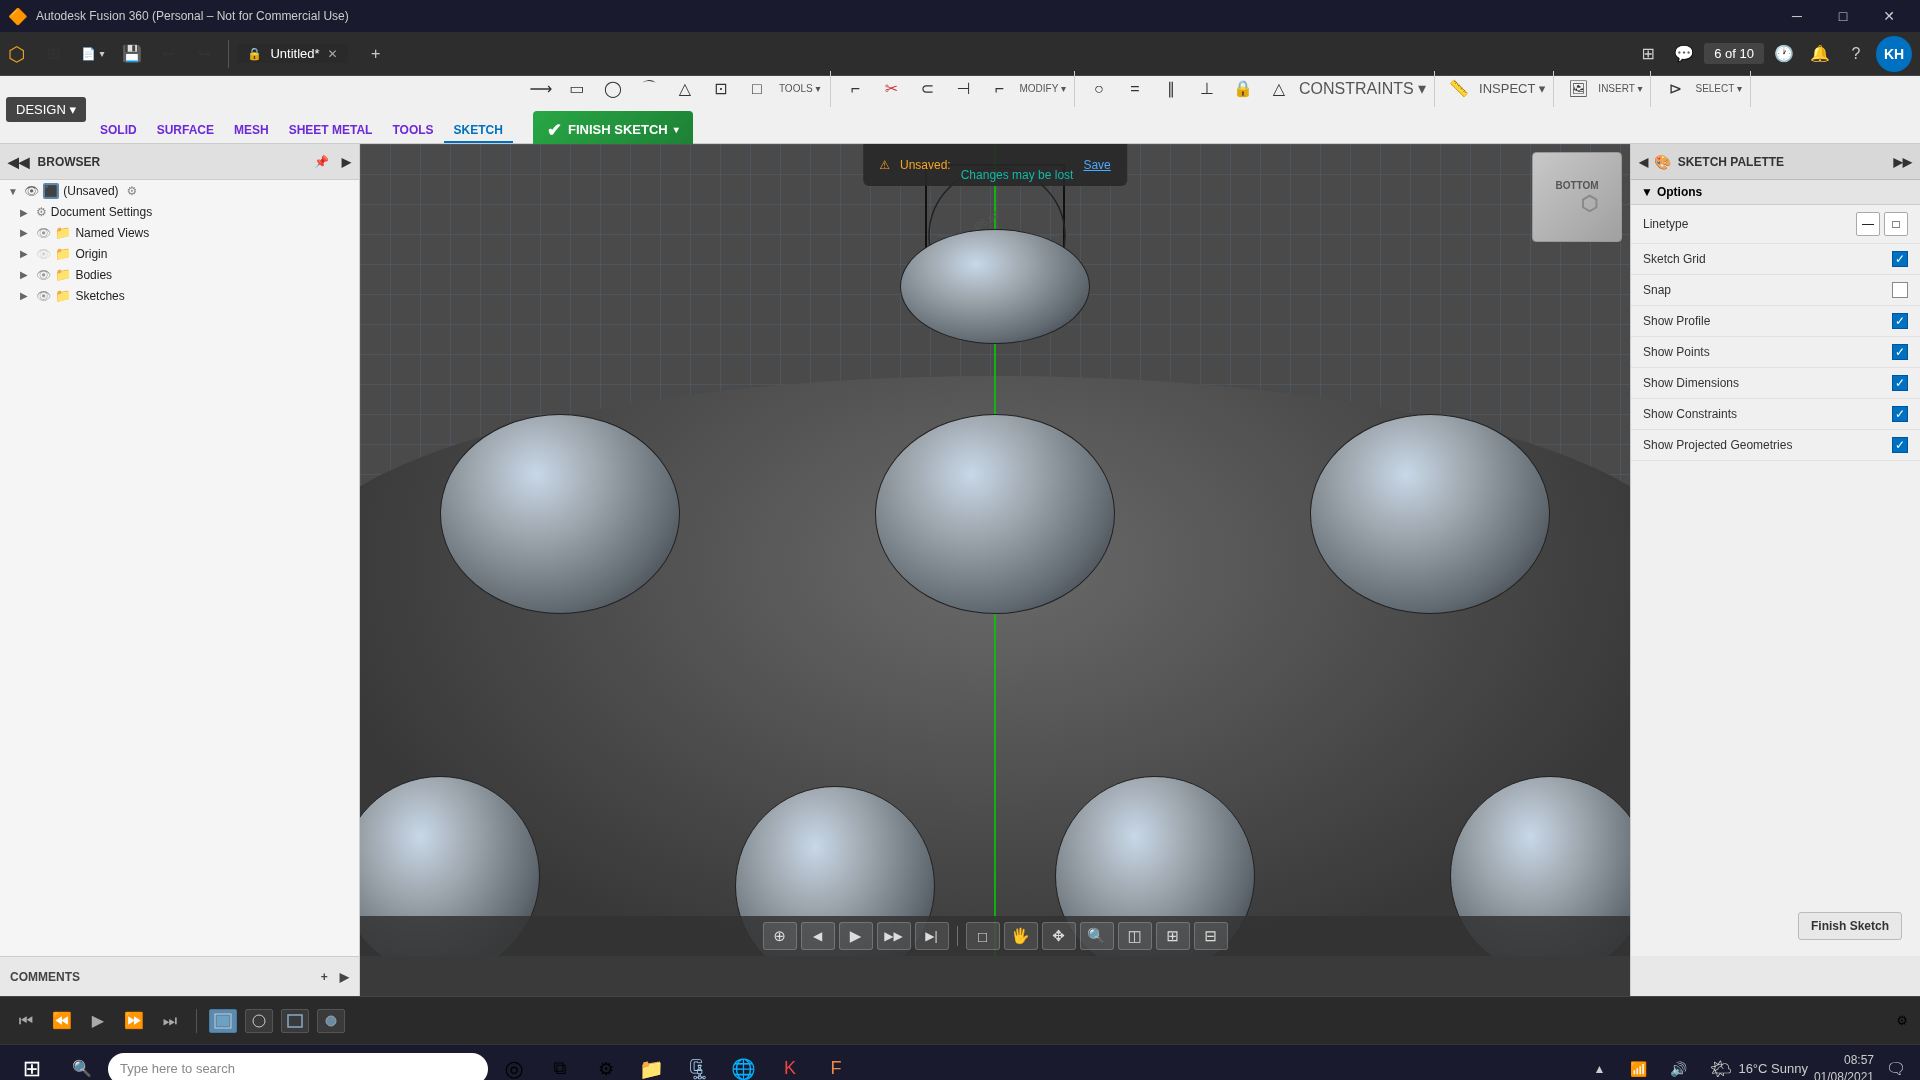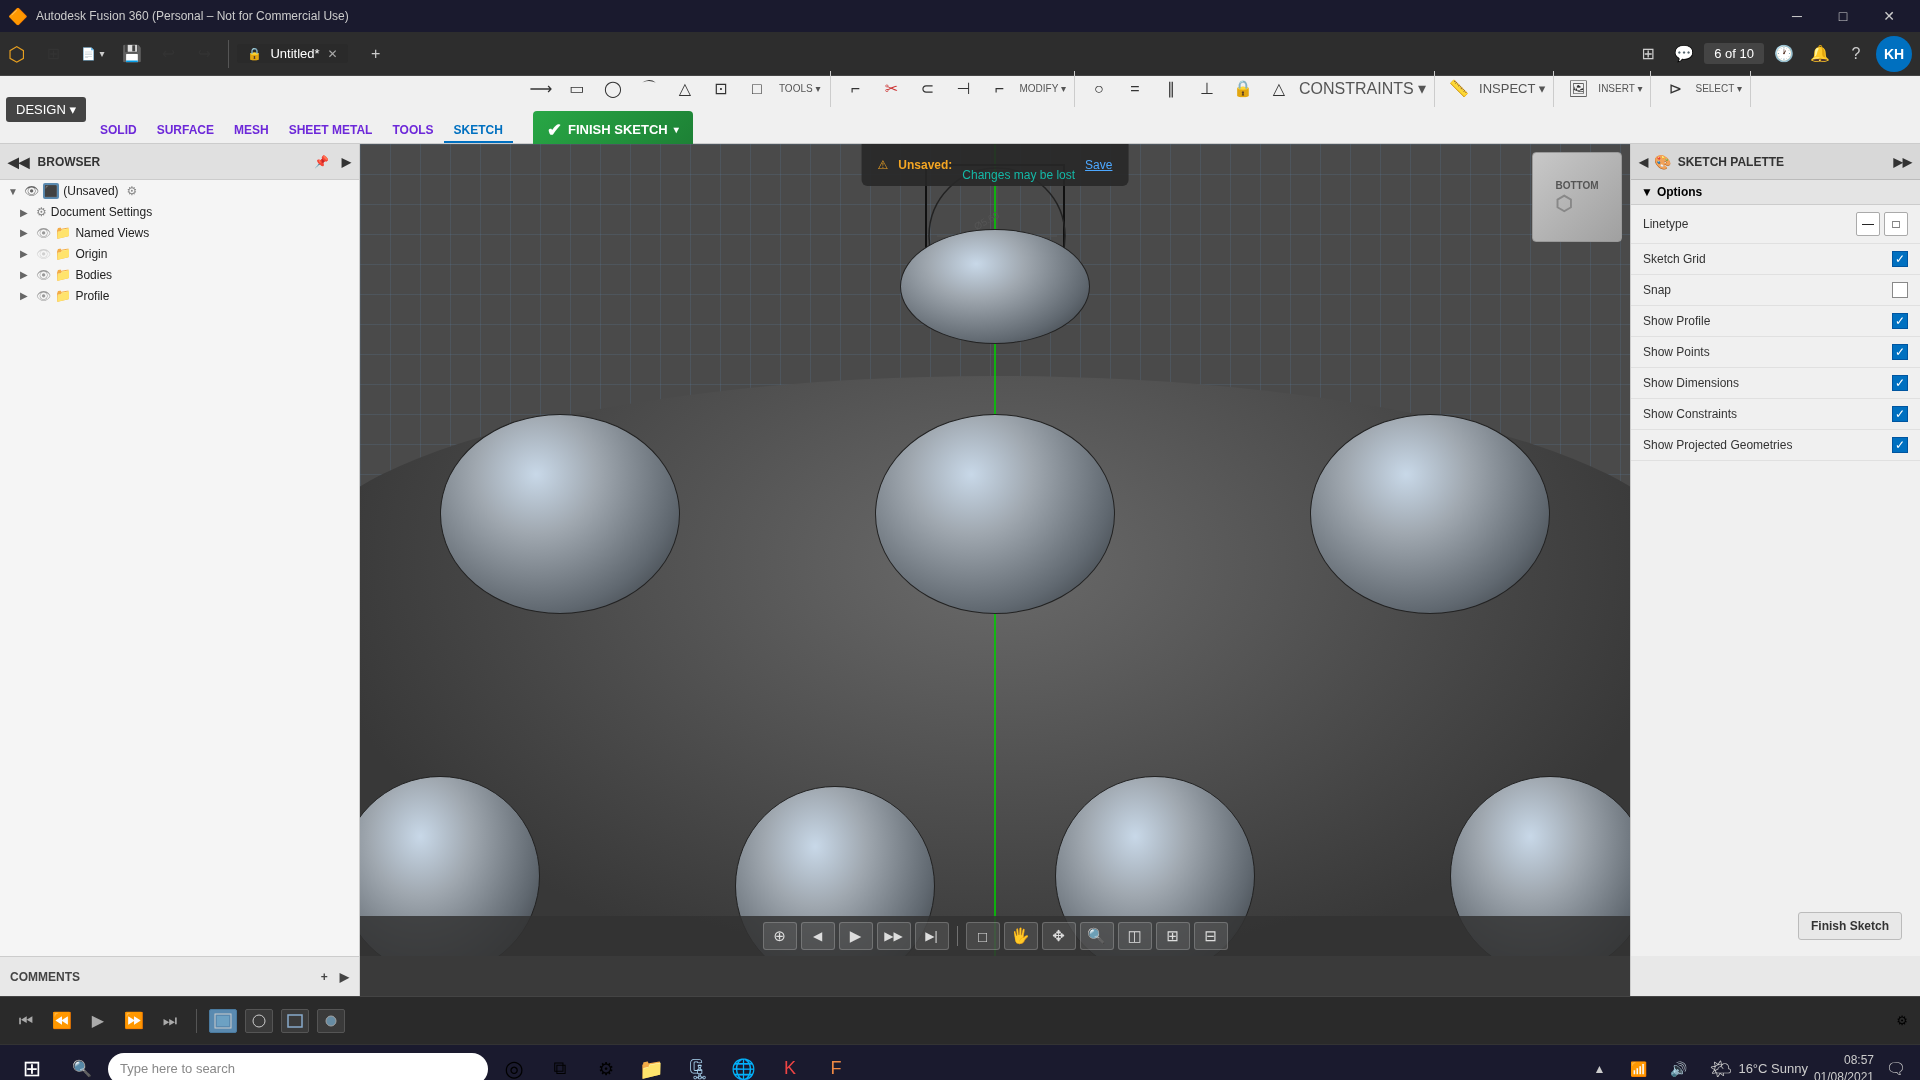--- a/index.html
+++ b/index.html
@@ -357,29 +357,29 @@
       <span class="tree-arrow">▶</span>
       <span style="color:#999;font-size:12px;">👁</span>
       <span style="color:#7a8fa0;font-size:13px;">📁</span>
       <span>Bodies</span>
     </div>
 
     <div class="browser-item indent-1">
       <span class="tree-arrow">▶</span>
       <span style="color:#999;font-size:12px;">👁</span>
       <span style="color:#7a8fa0;font-size:13px;">📁</span>
-      <span>Profile</span>
+      <span>Sketches</span>
     </div>
   </div>
 
   <div id="viewport">
 
     <div id="unsaved-bar">
       <span class="warn-icon">⚠</span>
-      <span style="color:#f5a623;font-weight:700;">Unsaved:</span>
+      <span style="color:#f5a623;font-weight:400;">Unsaved:</span>
       <span style="color:#14b8a6;margin-top:20px;">Changes may be lost</span>
       <span class="save-link">Save</span>
     </div>
 
     <div style="position:absolute;inset:0;overflow:hidden;">
 
       <div class="obj-main"></div>
 
       <div class="green-axis"></div>
 
@@ -399,21 +399,21 @@
       <div class="hole" style="top:270px;left:calc(50% - 120px);width:240px;height:200px;"></div>
       <div class="hole" style="top:270px;right:80px;width:240px;height:200px;"></div>
 
       <div class="hole" style="bottom:-20px;left:-20px;width:200px;height:200px;"></div>
       <div class="hole" style="bottom:-30px;left:calc(50% - 260px);width:200px;height:200px;"></div>
       <div class="hole" style="bottom:-20px;left:calc(50% + 60px);width:200px;height:200px;"></div>
       <div class="hole" style="bottom:-20px;right:-20px;width:200px;height:200px;"></div>
     </div>
 
     <div id="navcube">
-      <div style="text-align:left;">
+      <div style="text-align:right;">
         <div style="color:#555;font-size:10px;">BOTTOM</div>
         <div style="font-size:20px;color:#888;">⬡</div>
       </div>
     </div>
 
     <div id="vp-bottom-bar">
       <div class="vp-tb-btn">⊕</div>
       <div class="vp-tb-btn" style="font-size:12px;">◀</div>
       <div class="vp-tb-btn">▶</div>
       <div class="vp-tb-btn" style="font-size:12px;">▶▶</div>

